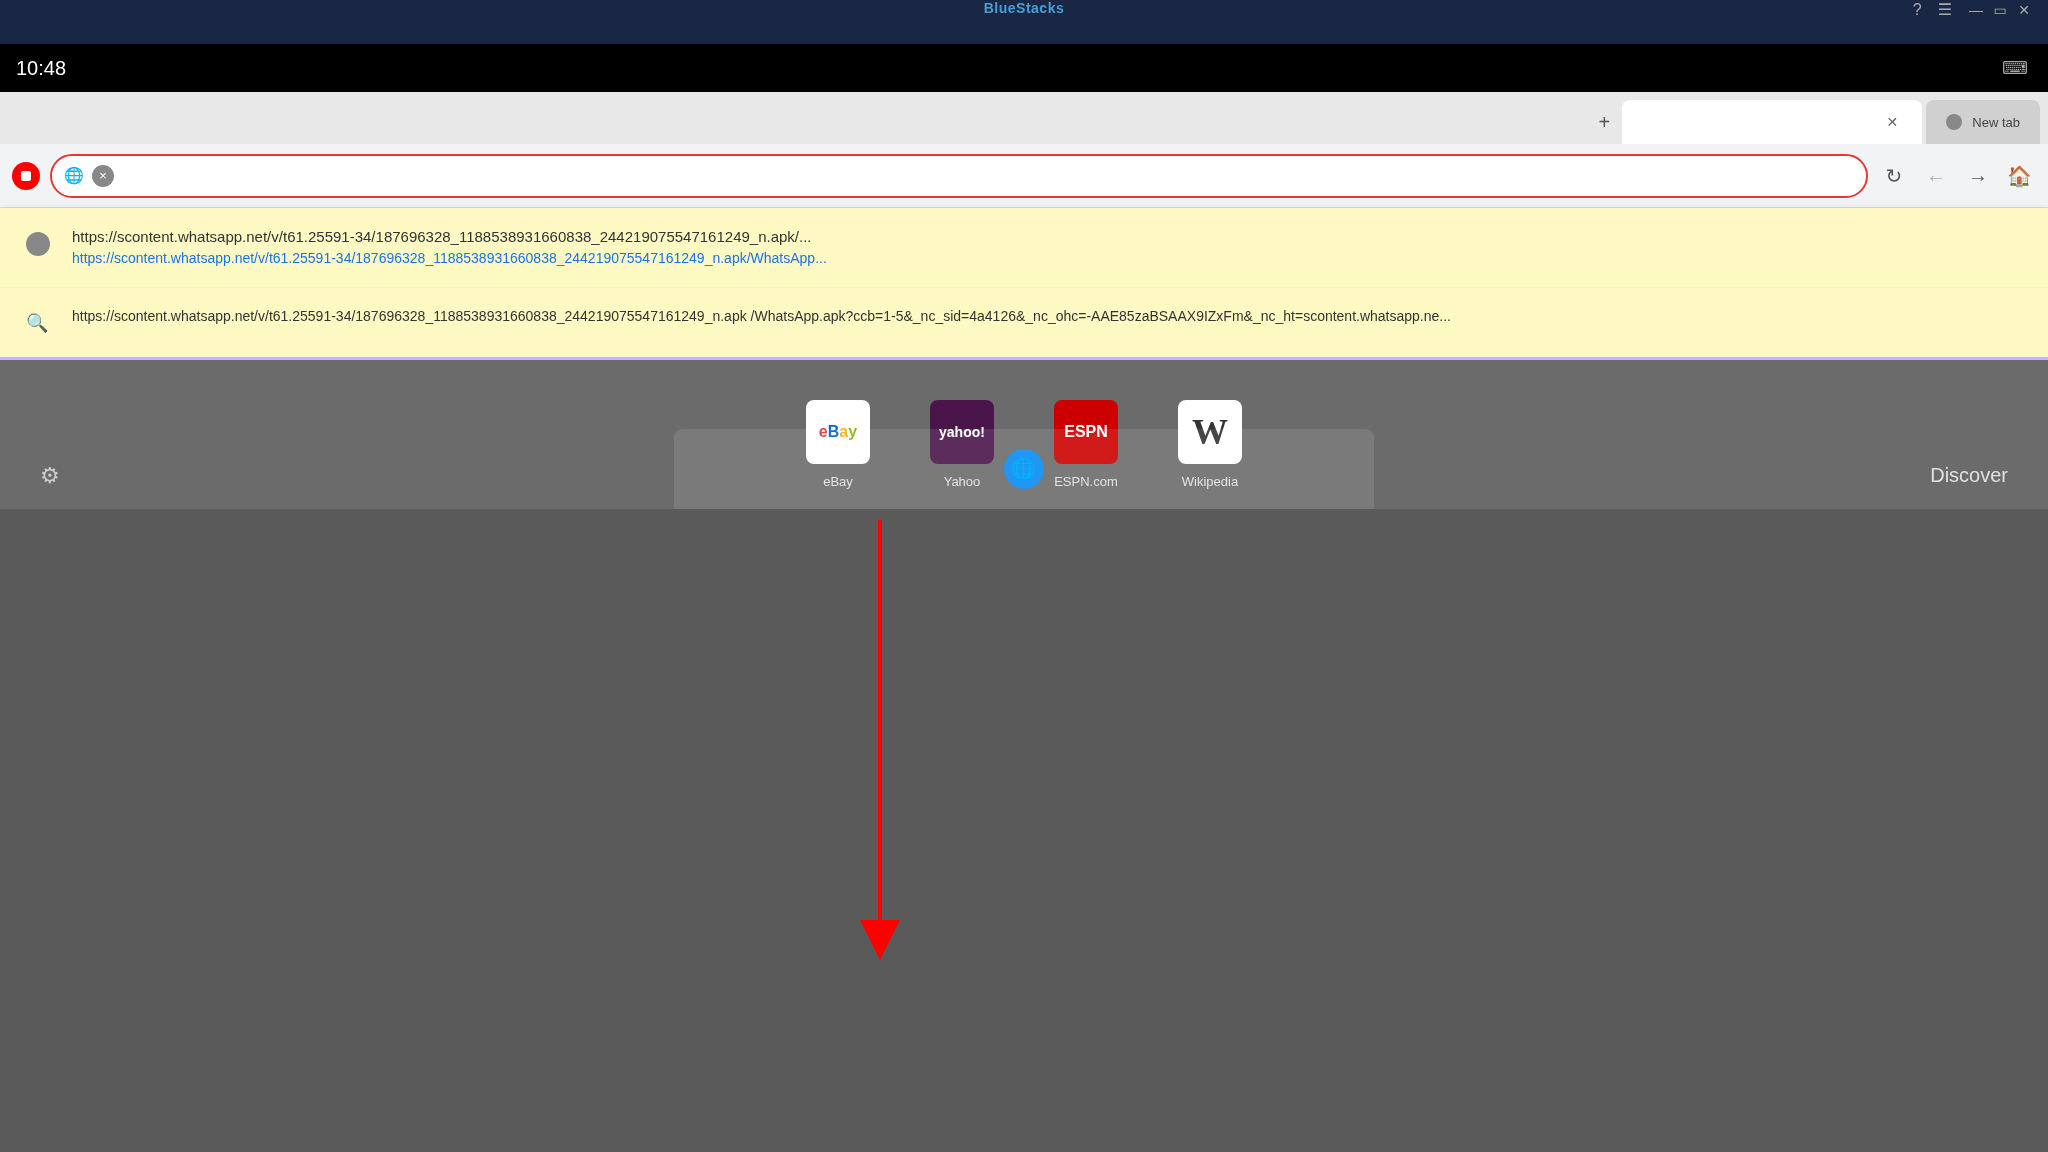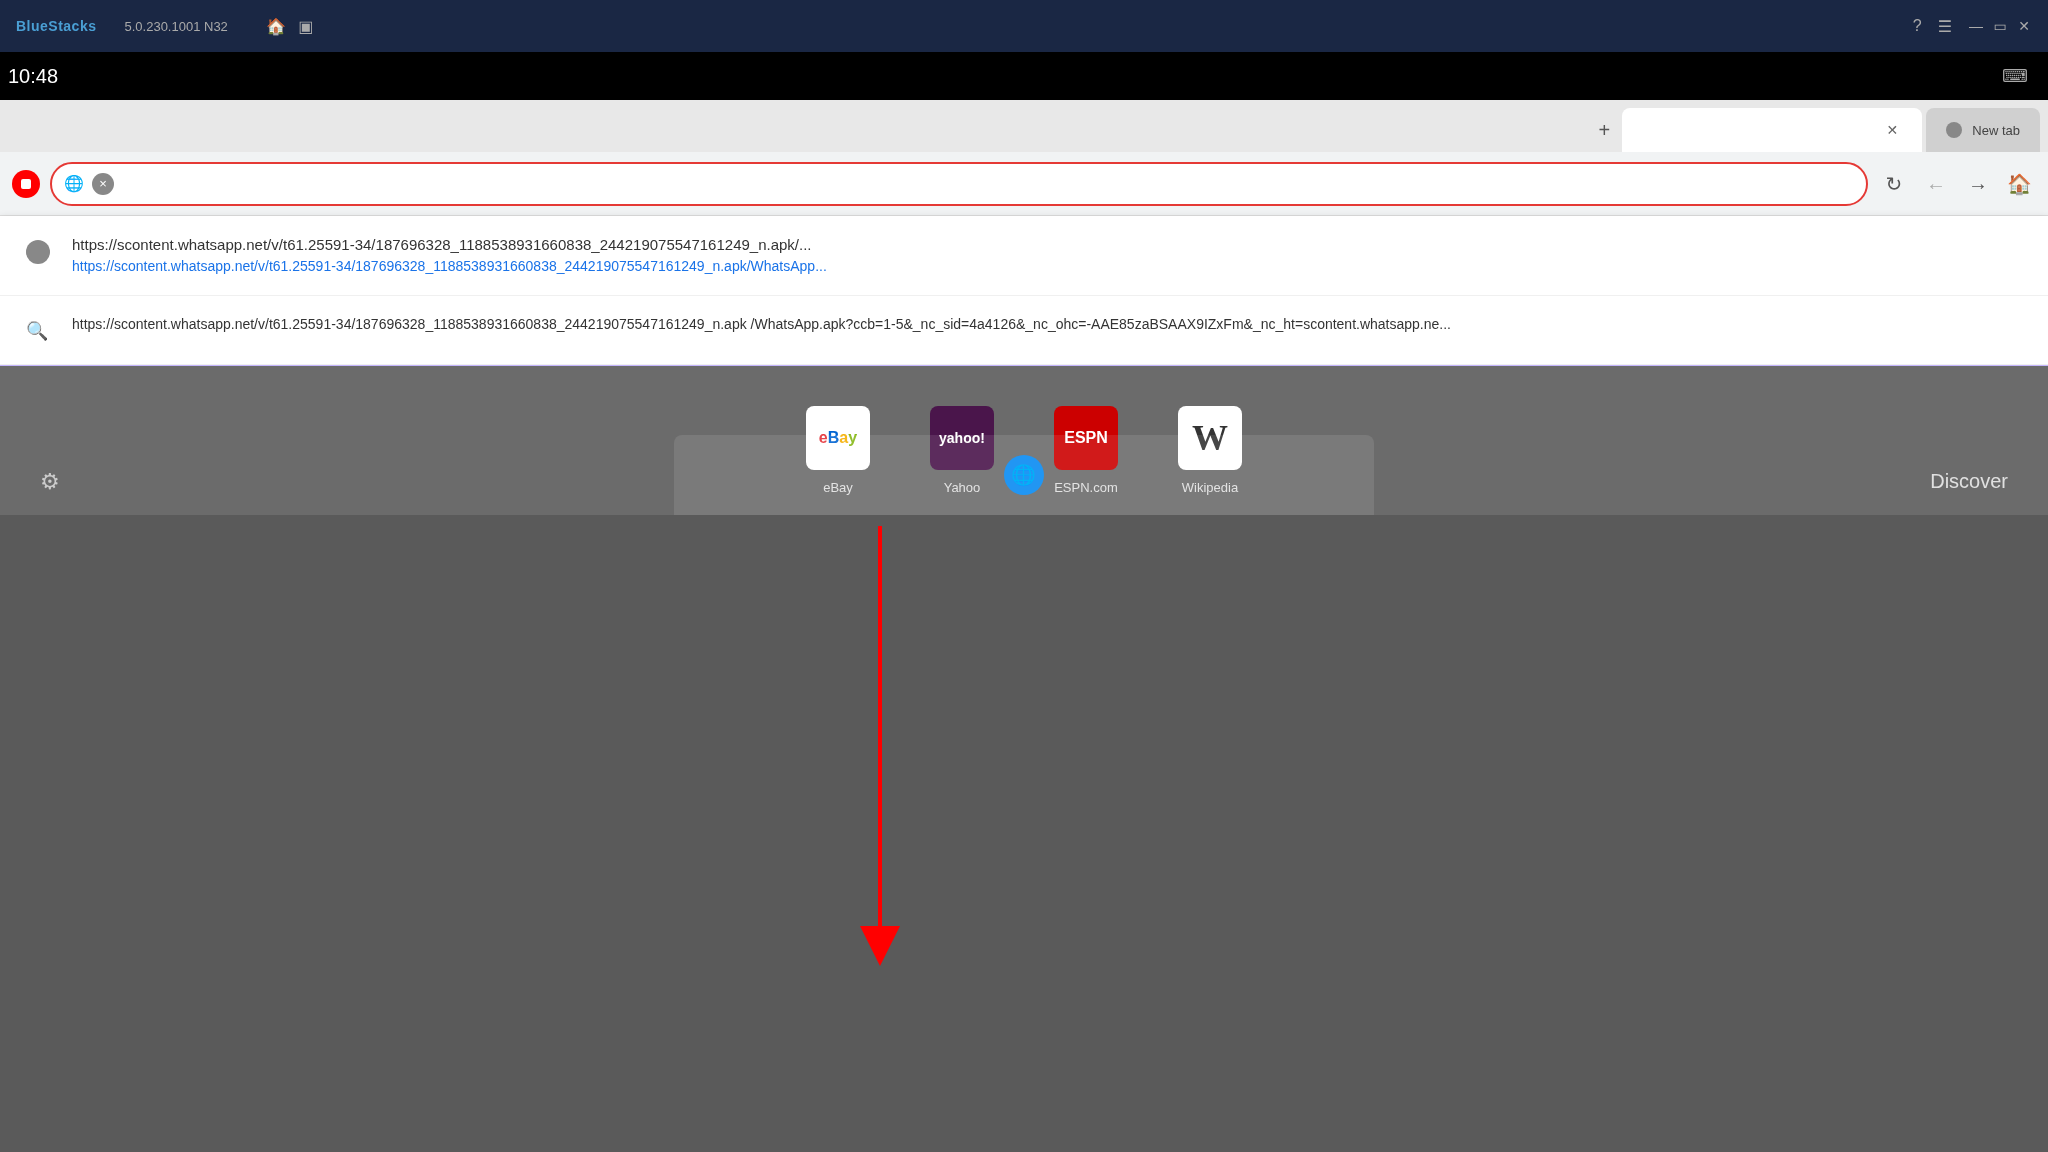--- a/index.html
+++ b/index.html
@@ -7,26 +7,27 @@
       width: 2048px;
       height: 1152px;
       font-family: 'Segoe UI', Arial, sans-serif;
       overflow: hidden;
       background: #5a5a5a;
     }
 
     
     .titlebar {
       background: #1a2744;
-      height: 52px;
+      height: 44px;
       display: flex;
       align-items: center;
       padding: 0 16px;
       gap: 28px;
       position: relative;
+      flex-direction: column;
     }
     .titlebar-logo {
       color: #4a9fd4;
       font-size: 14px;
       font-weight: 600;
       letter-spacing: 0.5px;
     }
     .titlebar-icons {
       display: flex;
       gap: 10px;
@@ -65,21 +66,21 @@
       color: #aaa;
       font-size: 14px;
     }
 
     
     .time-bar {
       background: #000;
       height: 48px;
       display: flex;
       align-items: center;
-      padding: 0 8px;
+      padding: 0 16px;
       position: relative;
     }
     .time-text {
       color: #fff;
       font-size: 20px;
       font-weight: 500;
     }
     .keyboard-icon {
       position: absolute;
       right: 20px;
@@ -241,22 +242,22 @@
       height: 32px;
       display: flex;
       align-items: center;
       justify-content: center;
       color: #555;
       font-size: 20px;
     }
 
     
     .suggestions-dropdown {
-      background: #ffffff;
-      border-bottom: 1px solid #c4b5fd;
+      background: #fef9c3;
+      border-bottom: 3px solid #c4b5fd;
       box-shadow: 0 2px 8px rgba(0,0,0,0.15);
     }
     .suggestion-item {
       display: flex;
       align-items: flex-start;
       padding: 18px 24px;
       gap: 20px;
       border-bottom: 1px solid #f0f0f0;
       cursor: pointer;
     }

